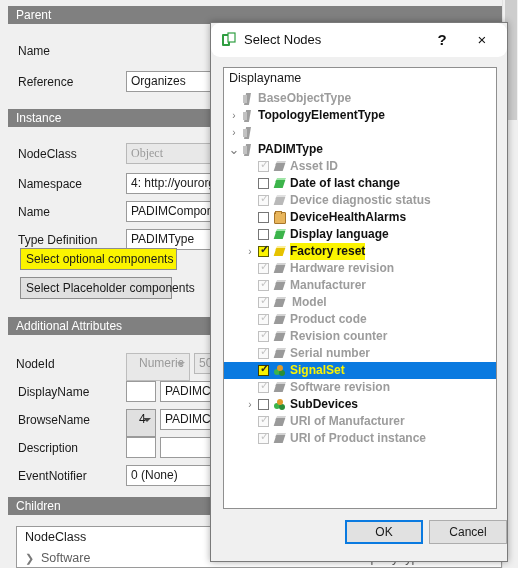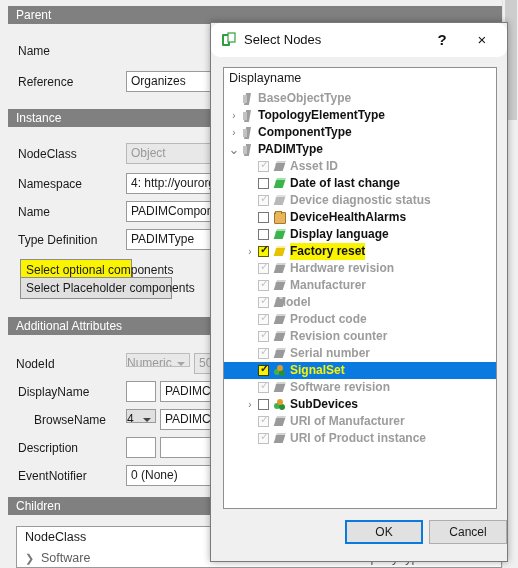--- a/index.html
+++ b/index.html
@@ -65,26 +65,26 @@
     line-height: 20px;
     padding: 0 5px;
     white-space: nowrap;
     color: #1a1a1a;
     text-align: left;
   }
   .hl-yellow { background: #fbf400; }
 
   .combo {
     position: absolute;
-    height: 14px;
+    height: 28px;
     border: 1px solid #9a9a9a;
     background: #ffffff;
     font-size: 12px;
     line-height: 19px;
-    padding-left: 0;
+    padding-left: 12px;
     color: #1a1a1a;
     white-space: nowrap;
     overflow: hidden;
   }
   .combo.disabled { background: #e8e8e8; color: #9a9a9a; border-color: #bdbdbd; }
   .combo .arr {
     position: absolute; right: 4px; top: 8px;
     width: 0; height: 0;
     border-left: 4px solid transparent;
     border-right: 4px solid transparent;
@@ -284,45 +284,45 @@
 
 <div id="app">
 
   <div class="section-header" style="top:6px;">Parent</div>
   <div class="field-label" style="left:18px; top:44px;">Name</div>
   <div class="field-label" style="left:18px; top:75px;">Reference</div>
   <div class="tbox" style="left:126px; top:71px; width:95px;">Organizes</div>
 
   <div class="section-header" style="top:109px;">Instance</div>
   <div class="field-label" style="left:18px; top:147px;">NodeClass</div>
-  <div class="tbox disabled" style="left:126px; top:143px; width:95px;">Object</div>
+  <div class="tbox disabled" style="left:126px; top:143px; width:95px;font-family:Liberation Serif, serif;">Object</div>
   <div class="field-label" style="left:18px; top:177px;">Namespace</div>
   <div class="tbox" style="left:126px; top:173px; width:95px;">4: http://yourorg</div>
   <div class="field-label" style="left:18px; top:205px;">Name</div>
   <div class="tbox" style="left:126px; top:201px; width:95px;">PADIMComponent</div>
   <div class="field-label" style="left:18px; top:233px;">Type Definition</div>
   <div class="tbox" style="left:126px; top:229px; width:95px;">PADIMType</div>
 
-  <div class="btn-flat hl-yellow" style="left:20px; top:259px; width:112px;">Select optional components</div>
+  <div class="btn-flat hl-yellow" style="left:20px; top:248px; width:157px;">Select optional components</div>
   <div class="btn-flat" style="left:20px; top:277px; width:152px;">Select Placeholder components</div>
 
   <div class="section-header" style="top:317px;">Additional Attributes</div>
 
   <div class="field-label" style="left:16px; top:357px;">NodeId</div>
   <div class="combo disabled" style="left:126px; top:353px; width:64px;">
     <span>Numeric</span>
     <span class="arr"></span>
   </div>
   <div class="tbox disabled" style="left:194px; top:353px; width:27px;">500</div>
 
   <div class="field-label" style="left:18px; top:385px;">DisplayName</div>
   <div class="tbox empty" style="left:126px; top:381px; width:30px;"></div>
   <div class="tbox" style="left:160px; top:381px; width:61px;">PADIMCom</div>
 
-  <div class="field-label" style="left:18px; top:413px;margin-left:16px;">BrowseName</div>
+  <div class="field-label" style="left:18px; top:413px;">BrowseName</div>
   <div class="combo gray-btn" style="left:126px; top:409px; width:30px;">
     <span>4</span>
     <span class="arr"></span>
   </div>
   <div class="tbox" style="left:160px; top:409px; width:61px;">PADIMCom</div>
 
   <div class="field-label" style="left:18px; top:441px;">Description</div>
   <div class="tbox empty" style="left:126px; top:437px; width:30px;"></div>
   <div class="tbox" style="left:160px; top:437px; width:61px;"></div>
 
@@ -364,21 +364,20 @@
           <span class="lbl dim" style="left: 34px;">BaseObjectType</span>
         </div>
         <div class="row">
           <span class="exp" style="left: 4px;">›</span>
           <span class="ico otype" style="left: 18px;"></span>
           <span class="lbl bold" style="left: 34px;">TopologyElementType</span>
         </div>
         <div class="row">
           <span class="exp" style="left: 4px;">›</span>
           <span class="ico otype" style="left: 18px;"></span>
-          <span class="lbl bold" style="left: 34px;">ComponentType</span>
         </div>
         <div class="row">
           <span class="exp" style="left: 4px; font-size: 13px;">⌄</span>
           <span class="ico otype" style="left: 18px;"></span>
           <span class="lbl bold" style="left: 34px;">PADIMType</span>
         </div>
         <div class="row">
           <span class="cb checked-dim" style="left: 34px;">
             <span class="tick">✓</span>
           </span>
@@ -451,21 +450,21 @@
           <span class="lbl dim" style="left: 66px;">Manufacturer</span>
         </div>
         <div class="row">
           <span class="cb checked-dim" style="left: 34px;">
             <span class="tick">✓</span>
           </span>
           <span class="ico gem g-gray" style="left: 50px;">
             <i class="top"></i>
             <i></i>
           </span>
-          <span class="lbl dim" style="left: 52px;">Model</span>
+          <span class="lbl dim" style="left: 68px;">Model</span>
         </div>
         <div class="row">
           <span class="cb checked-dim" style="left: 34px;">
             <span class="tick">✓</span>
           </span>
           <span class="ico gem g-gray" style="left: 50px;">
             <i class="top"></i>
             <i></i>
           </span>
           <span class="lbl dim" style="left: 66px;">Product code</span>

